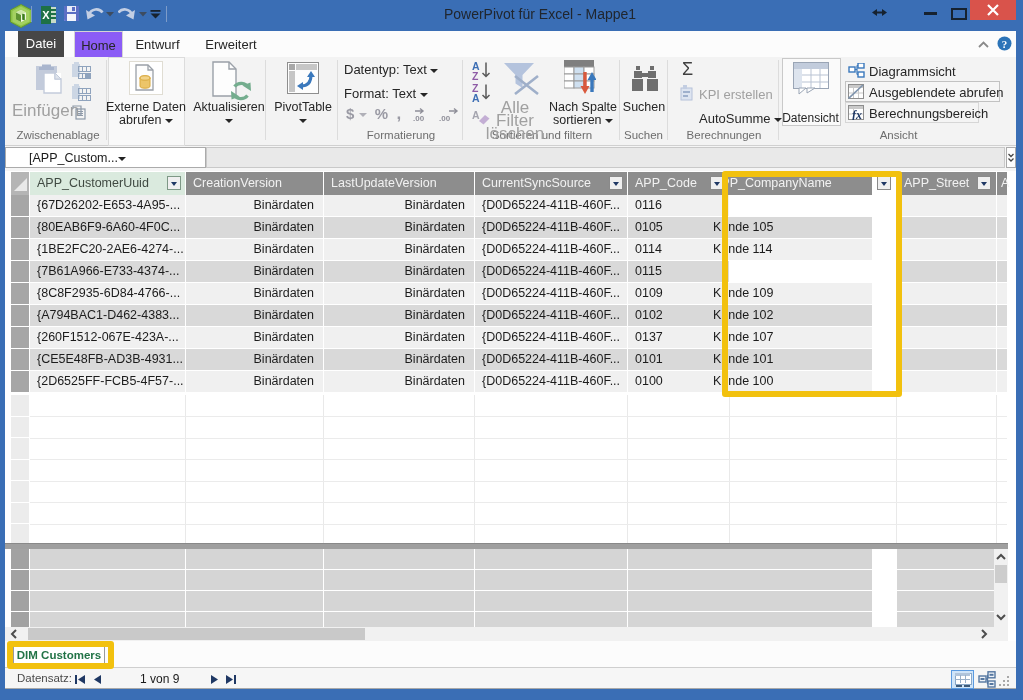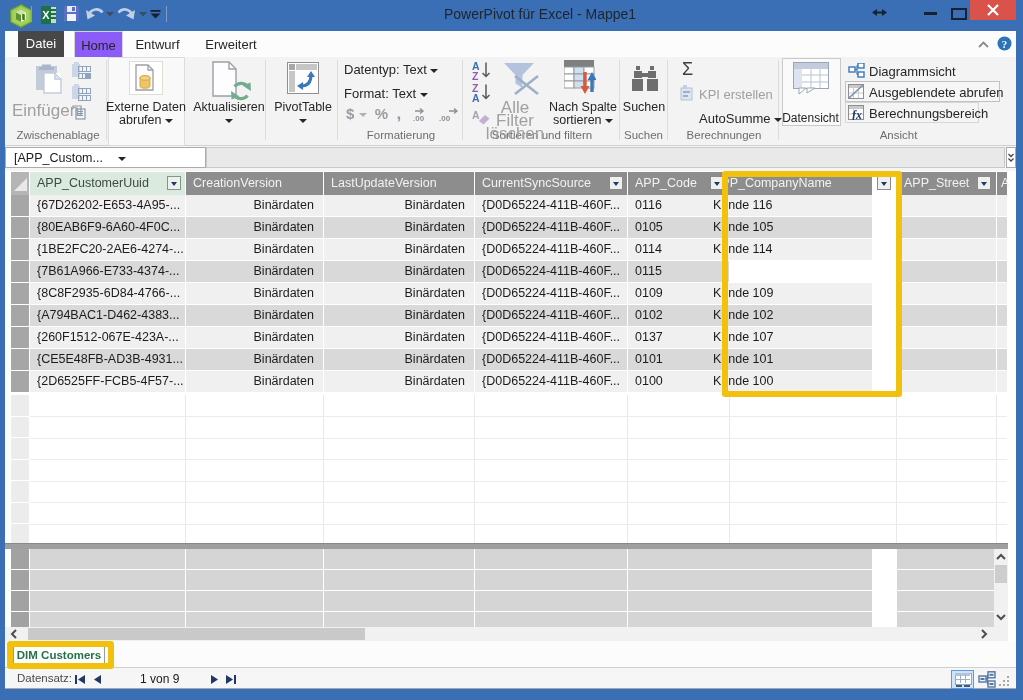--- a/index.html
+++ b/index.html
@@ -20,21 +20,21 @@
 
 #ribbon{position:absolute;left:5px;top:57px;width:1011px;height:88px;background:#f3f3f3;border-bottom:1px solid #d0d0d0;}
 .gsep{position:absolute;top:3px;width:1px;height:80px;background:#dcdcdc;}
 .glabel{position:absolute;top:72px;font-size:11.5px;color:#6d6d6d;text-align:center;}
 .biglabel{position:absolute;font-size:12.5px;color:#262626;text-align:center;line-height:13px;}
 .graylabel{position:absolute;font-size:17px;color:#a0a0a0;text-align:center;line-height:13px;}
 .dd{display:inline-block;width:0;height:0;border-left:4px solid transparent;border-right:4px solid transparent;border-top:4px solid #666;vertical-align:middle;}
 .ddk{display:inline-block;width:0;height:0;border-left:4px solid transparent;border-right:4px solid transparent;border-top:4px solid #262626;vertical-align:middle;}
 
 #fbar{position:absolute;left:5px;top:146px;width:1011px;height:25px;background:#f5f5f5;border-bottom:1px solid #bfbfbf;}
-#namebox{position:absolute;left:0px;top:1px;width:201px;height:21px;background:#fff;border:1px solid #ababab;font-size:12.5px;color:#1a1a1a;line-height:21px;padding-left:8px;box-sizing:border-box;}
+#namebox{position:absolute;left:0px;top:1px;width:201px;height:21px;background:#fff;border:1px solid #ababab;font-size:12.5px;color:#1a1a1a;line-height:21px;padding-left:23px;box-sizing:border-box;}
 #fedit{position:absolute;left:201px;top:1px;width:799px;height:21px;background:#e9e9e9;border:1px solid #c9c9c9;box-sizing:border-box;}
 #fexp{position:absolute;left:1001px;top:1px;width:10px;height:21px;background:#fdfdfd;border:1px solid #ababab;box-sizing:border-box;}
 
 #gridarea{position:absolute;left:5px;top:171px;width:1011px;height:470px;background:#ffffff;}
 .hcell{position:absolute;top:1px;height:23px;background:#8d8d8d;color:#f2f2f2;font-size:12.5px;line-height:23px;padding-left:7px;box-sizing:border-box;}
 .hdd{position:absolute;top:5px;width:14px;height:14px;background:#efefef;border:1px solid #8a8a8a;box-sizing:border-box;text-align:center;}
 .hdd:after{content:"";position:absolute;left:3px;top:5px;width:0;height:0;border-left:3px solid transparent;border-right:3px solid transparent;border-top:4px solid #1f3864;}
 .row{position:absolute;left:0;width:1008px;height:22px;}
 .gut{position:absolute;left:6px;top:0;width:18px;height:21px;background:#a6a6a6;}
 .cell{position:absolute;top:0;height:21px;font-size:12.5px;color:#1c1c1c;line-height:21px;white-space:nowrap;overflow:hidden;box-sizing:border-box;}
@@ -384,21 +384,20 @@
   <div class="hdd" style="left:872px;"></div>
   <div class="hdd" style="left:972px;"></div>
 
   <div class="row" style="top:24px">
     <div class="gut"></div>
     <div class="cell k1 lt o">{67D26202-E653-4A95-...</div>
       <div class="cell k2 rt o">Binärdaten</div>
       <div class="cell k3 rt o">Binärdaten</div>
       <div class="cell k4 lt o">{D0D65224-411B-460F...</div>
       <div class="cell k5 lt o">0116</div>
-      <div class="cell k6 lt o">Kunde 116</div>
       <div class="cell k7 o"></div>
       <div class="cell k8 o"></div>
   </div>
   <div class="row" style="top:46px">
     <div class="gut"></div>
     <div class="cell k1 lt e">{80EAB6F9-6A60-4F0C...</div>
       <div class="cell k2 rt e">Binärdaten</div>
       <div class="cell k3 rt e">Binärdaten</div>
       <div class="cell k4 lt e">{D0D65224-411B-460F...</div>
       <div class="cell k5 lt e">0105</div>

